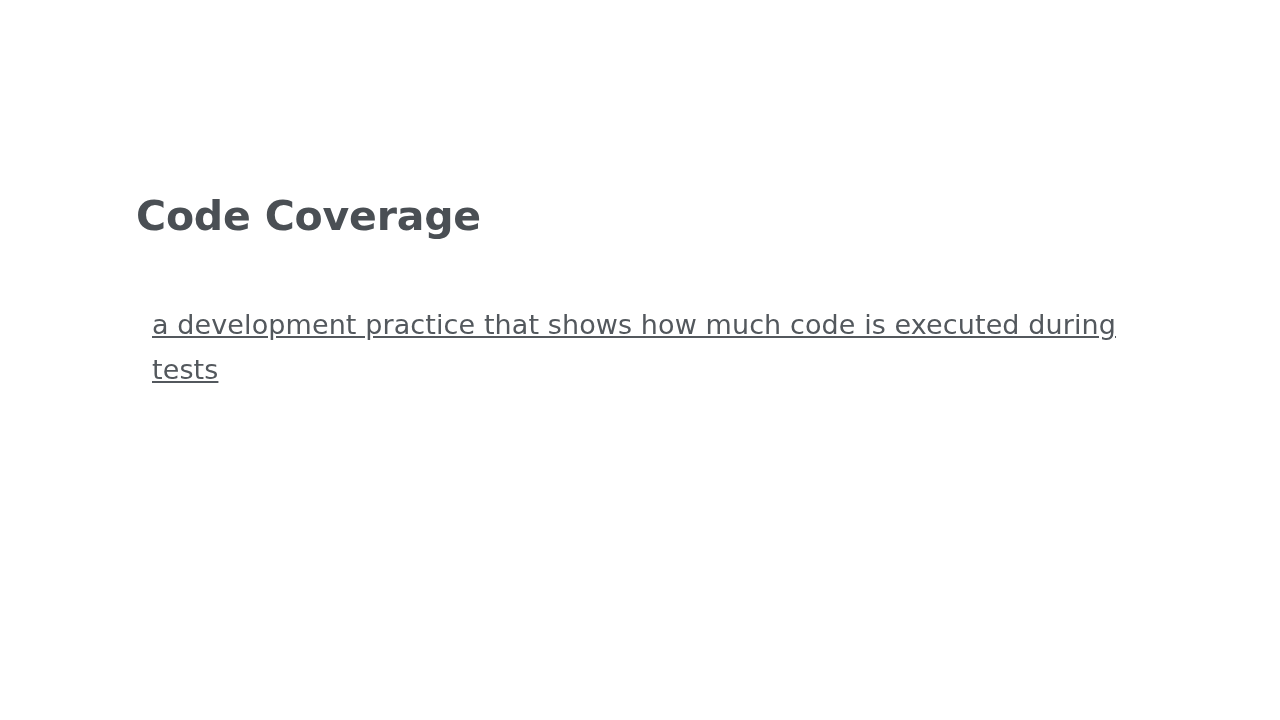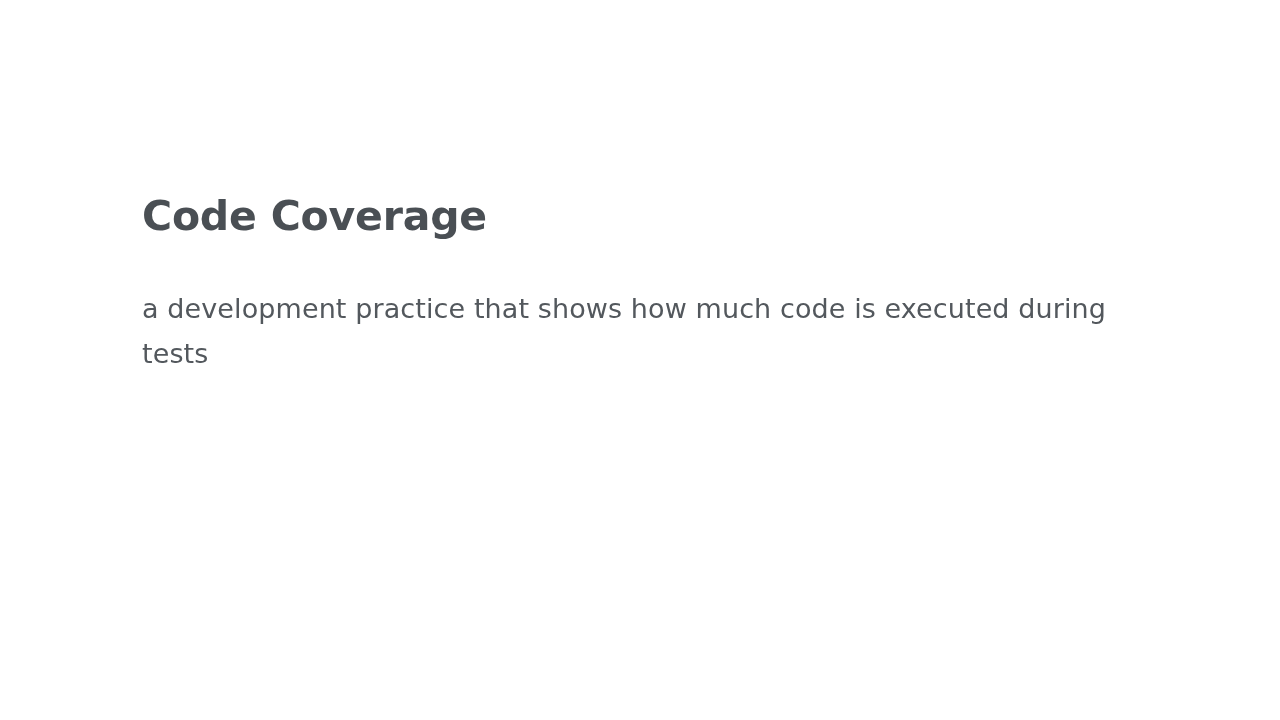--- a/index.html
+++ b/index.html
@@ -19,46 +19,47 @@
   .slide {
     position: relative;
     width: 1280px;
     height: 720px;
     background: #ffffff;
     box-sizing: border-box;
   }
 
   .slide-content {
     position: absolute;
-    left: 142px;
+    left: 136px;
     top: 190px;
     width: 1020px;
   }
 
   .slide-title {
     margin: 0;
     font-family: "DejaVu Sans", "Liberation Sans", sans-serif;
     font-size: 41px;
     font-weight: bold;
     line-height: 52px;
     letter-spacing: -0.2px;
     color: #4a4f54;
     white-space: nowrap;
   }
 
   .slide-body {
-    margin: 0;
+    margin: 16px;
     padding-top: 44px;
     font-family: "DejaVu Sans", "Liberation Sans", sans-serif;
     font-size: 27px;
     font-weight: normal;
     line-height: 45px;
     letter-spacing: 0.1px;
     color: #53585d;
     max-width: 1012px;
+    text-decoration: underline;
   }
 </style>
 </head>
 <body>
 
 <div class="slide">
   <div class="slide-content">
     <h1 class="slide-title">Code Coverage</h1>
     <p class="slide-body">a development practice that shows how much code is executed during tests</p>
   </div>

